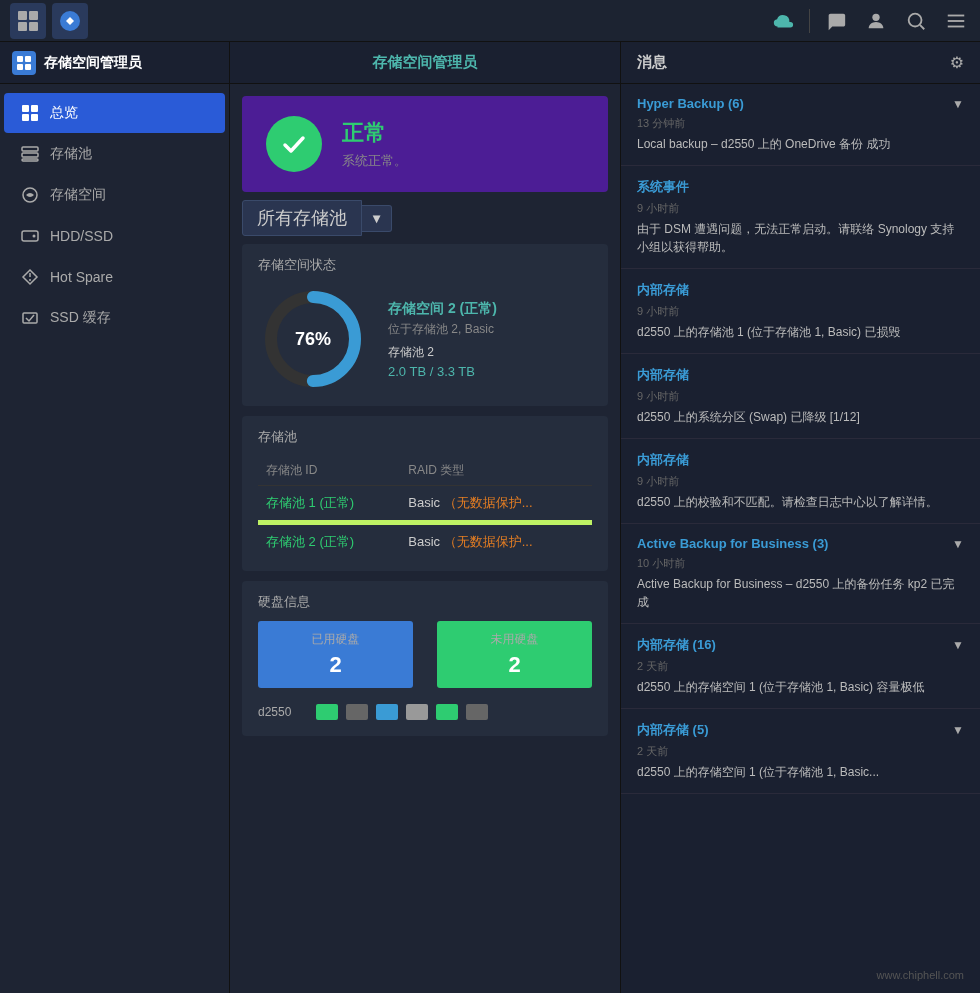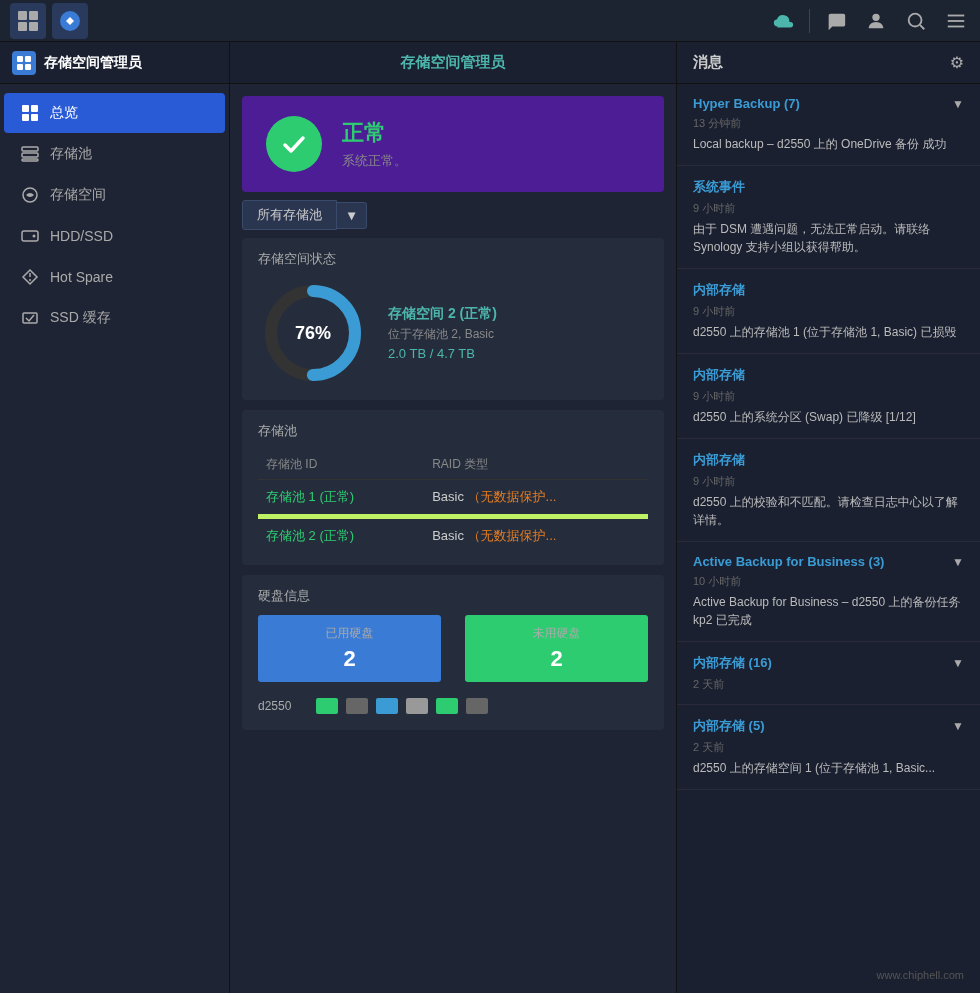--- a/index.html
+++ b/index.html
@@ -170,21 +170,21 @@
       margin: 0 12px 8px 12px;
       display: flex;
       align-items: center;
     }
     .pool-btn {
       background: #2a3550;
       border: 1px solid #3a4a6a;
       color: #ccc;
       padding: 5px 14px;
       border-radius: 3px 0 0 3px;
-      font-size: 13px;
+      font-size: 18px;
       cursor: pointer;
     }
     .pool-dropdown {
       background: #2a3550;
       border: 1px solid #3a4a6a;
       border-left: none;
       color: #ccc;
       padding: 5px 8px;
       border-radius: 0 3px 3px 0;
       cursor: pointer;
@@ -317,21 +317,21 @@
       border-radius: 2px;
       display: inline-block;
     }
     .disk-green { background: #2ecc71; }
     .disk-gray { background: #666; }
     .disk-blue { background: #3a9bd5; }
     .disk-lightgray { background: #999; }
 
     
     .right-panel {
-      width: 304px;
+      width: 360px;
       background: #1a2030;
       border-left: 1px solid #111;
       display: flex;
       flex-direction: column;
       flex-shrink: 0;
       overflow-y: auto;
     }
     .right-panel-header {
       height: 42px;
       display: flex;
@@ -551,24 +551,25 @@
         <div class="donut-container">
           <svg width="110" height="110" viewBox="0 0 110 110">
             <circle cx="55" cy="55" r="42" fill="none" stroke="#333" stroke-width="12"></circle>
             <circle cx="55" cy="55" r="42" fill="none" stroke="#3a9bd5" stroke-width="12" stroke-dasharray="197.9 263.9" stroke-dashoffset="66" stroke-linecap="round" transform="rotate(-90 55 55)"></circle>
           </svg>
           <div class="donut-text">76%</div>
         </div>
         <div class="storage-info">
           <div class="storage-name">存储空间 2 (正常)</div>
           <div class="storage-detail">位于存储池 2, Basic</div>
+          <div class="storage-pool">存储池 2</div>
           <div class="storage-size">
             <span>2.0 TB</span>
             <span> / </span>
-            <span>4.7 TB</span>
+            <span>3.3 TB</span>
           </div>
         </div>
       </div>
     </div>
 
     <div class="section-box">
       <div class="section-title">存储池</div>
       <table class="pool-table">
         <thead>
           <tr>
@@ -614,21 +615,21 @@
   </div>
 
   <div class="right-panel">
     <div class="right-panel-header">
       <span class="right-panel-title">消息</span>
       <span class="gear-btn">⚙</span>
     </div>
 
     <div class="message-group">
       <div class="message-group-header">
-        <span class="message-group-title">Hyper Backup (7)</span>
+        <span class="message-group-title">Hyper Backup (6)</span>
         <span class="message-group-chevron">▼</span>
       </div>
       <div class="message-time">13 分钟前</div>
       <div class="message-text">Local backup – d2550 上的 OneDrive 备份 成功</div>
     </div>
 
     <div class="message-group">
       <div class="message-group-header">
         <span class="message-group-title">系统事件</span>
       </div>
@@ -668,20 +669,21 @@
       <div class="message-time">10 小时前</div>
       <div class="message-text">Active Backup for Business – d2550 上的备份任务 kp2 已完成</div>
     </div>
 
     <div class="message-group">
       <div class="message-group-header">
         <span class="message-group-title">内部存储 (16)</span>
         <span class="message-group-chevron">▼</span>
       </div>
       <div class="message-time">2 天前</div>
+      <div class="message-text">d2550 上的存储空间 1 (位于存储池 1, Basic) 容量极低</div>
     </div>
 
     <div class="message-group">
       <div class="message-group-header">
         <span class="message-group-title">内部存储 (5)</span>
         <span class="message-group-chevron">▼</span>
       </div>
       <div class="message-time">2 天前</div>
       <div class="message-text">d2550 上的存储空间 1 (位于存储池 1, Basic...</div>
     </div>

